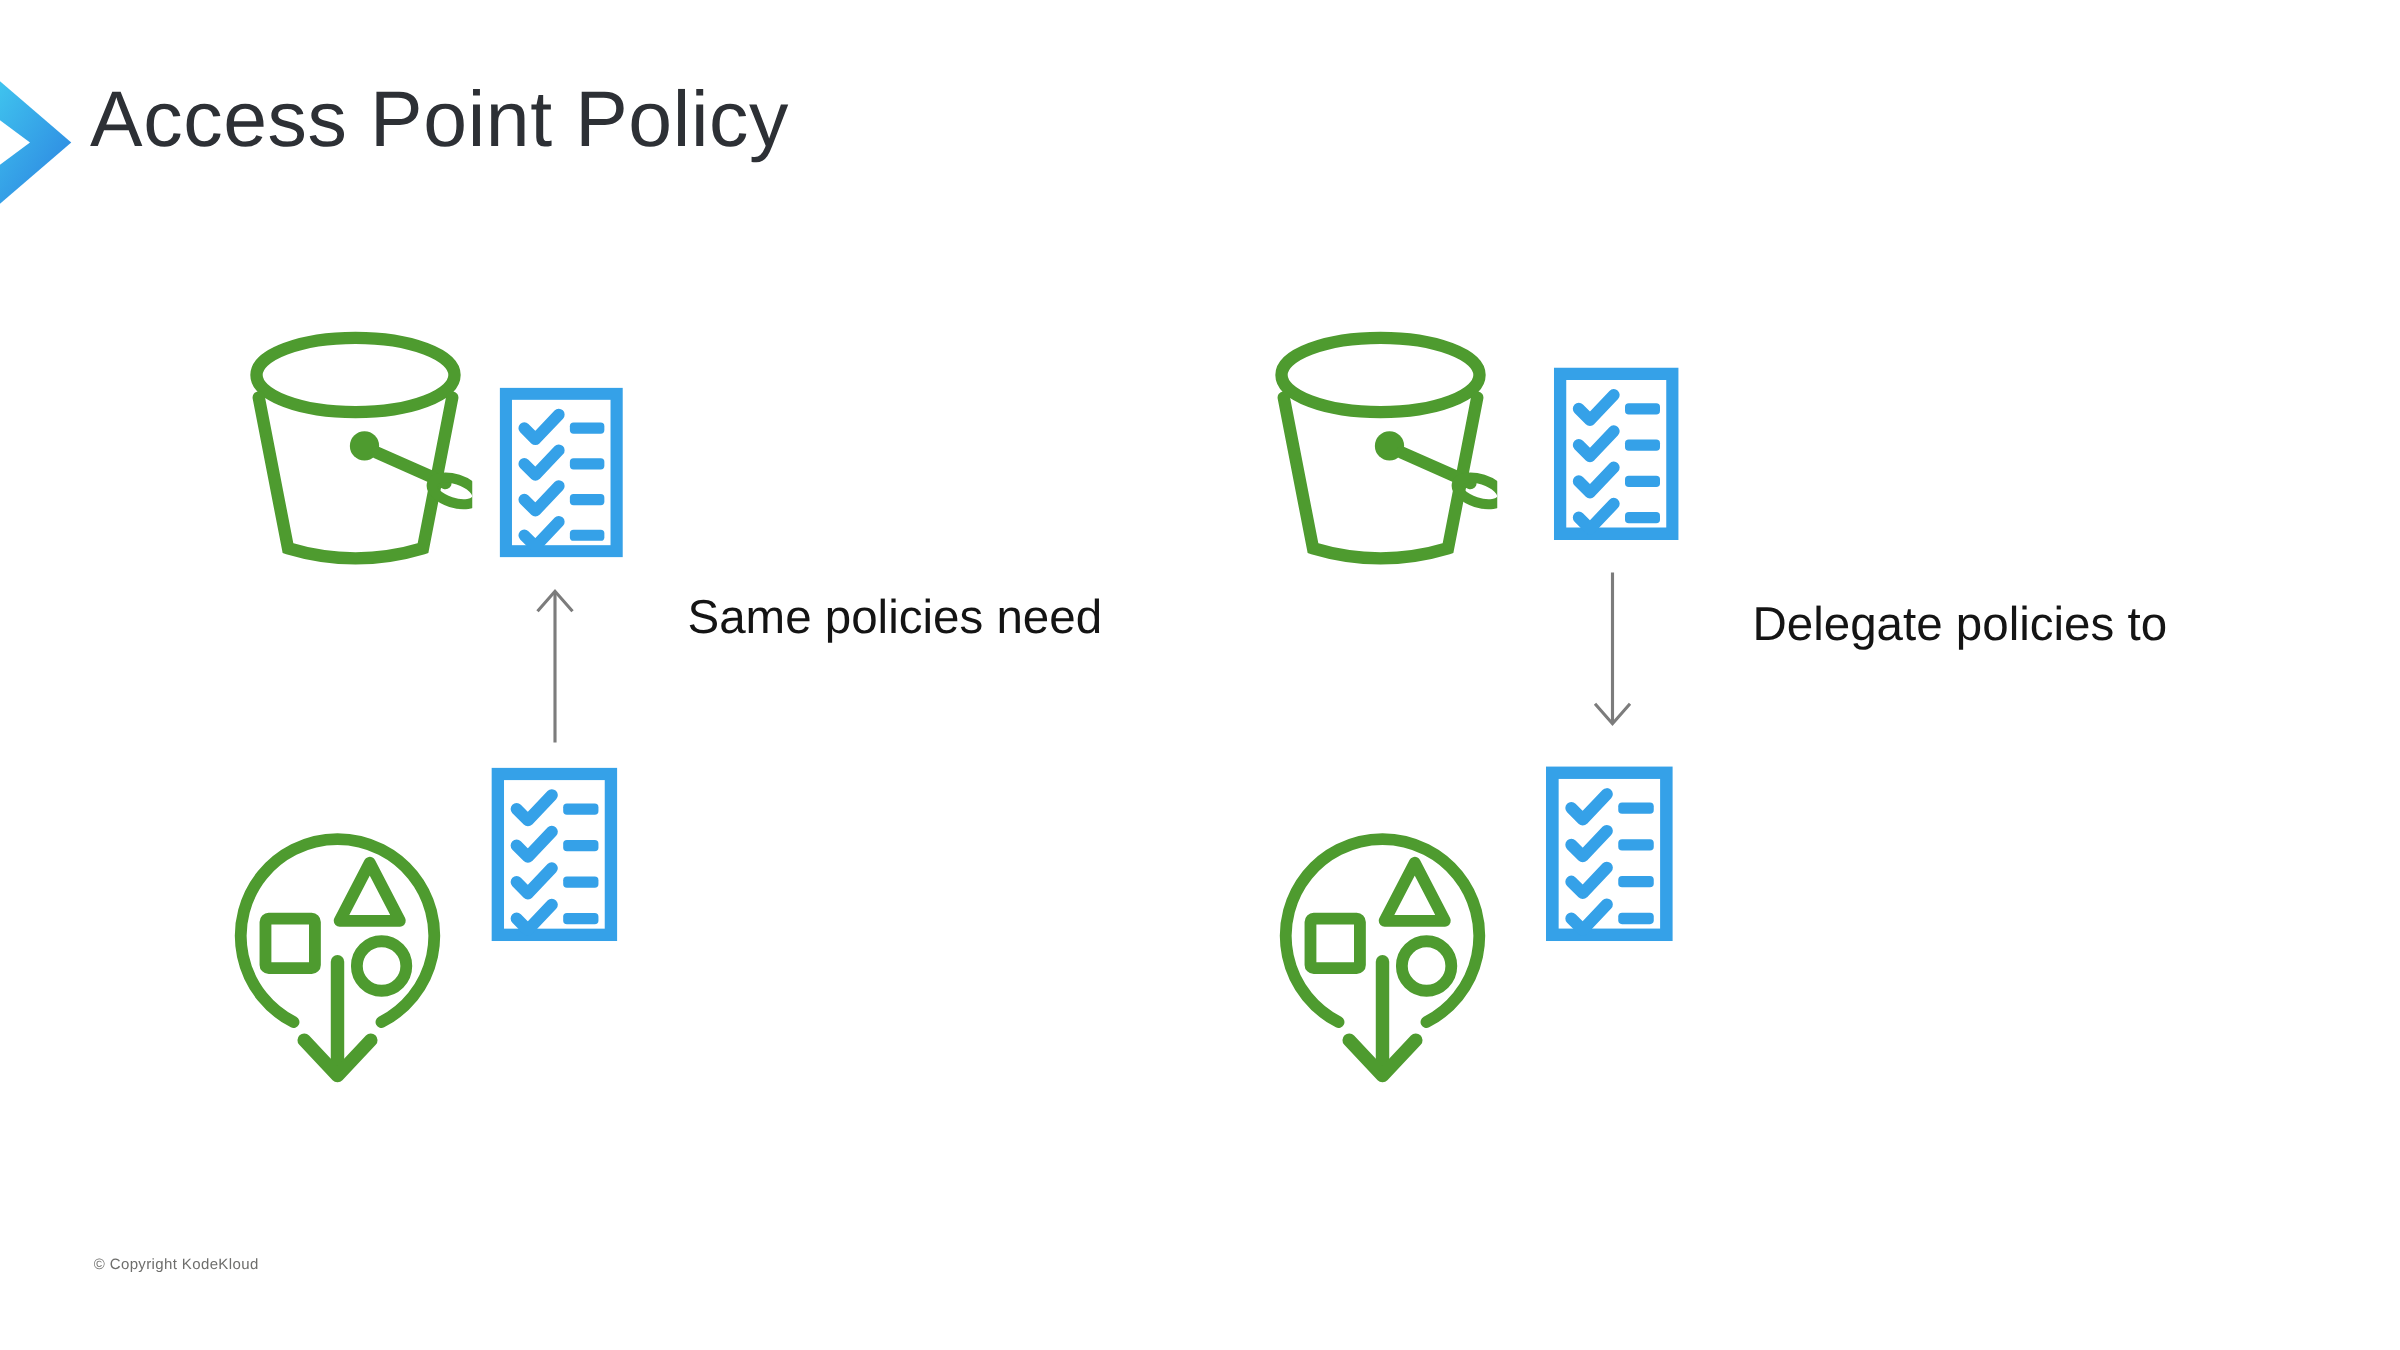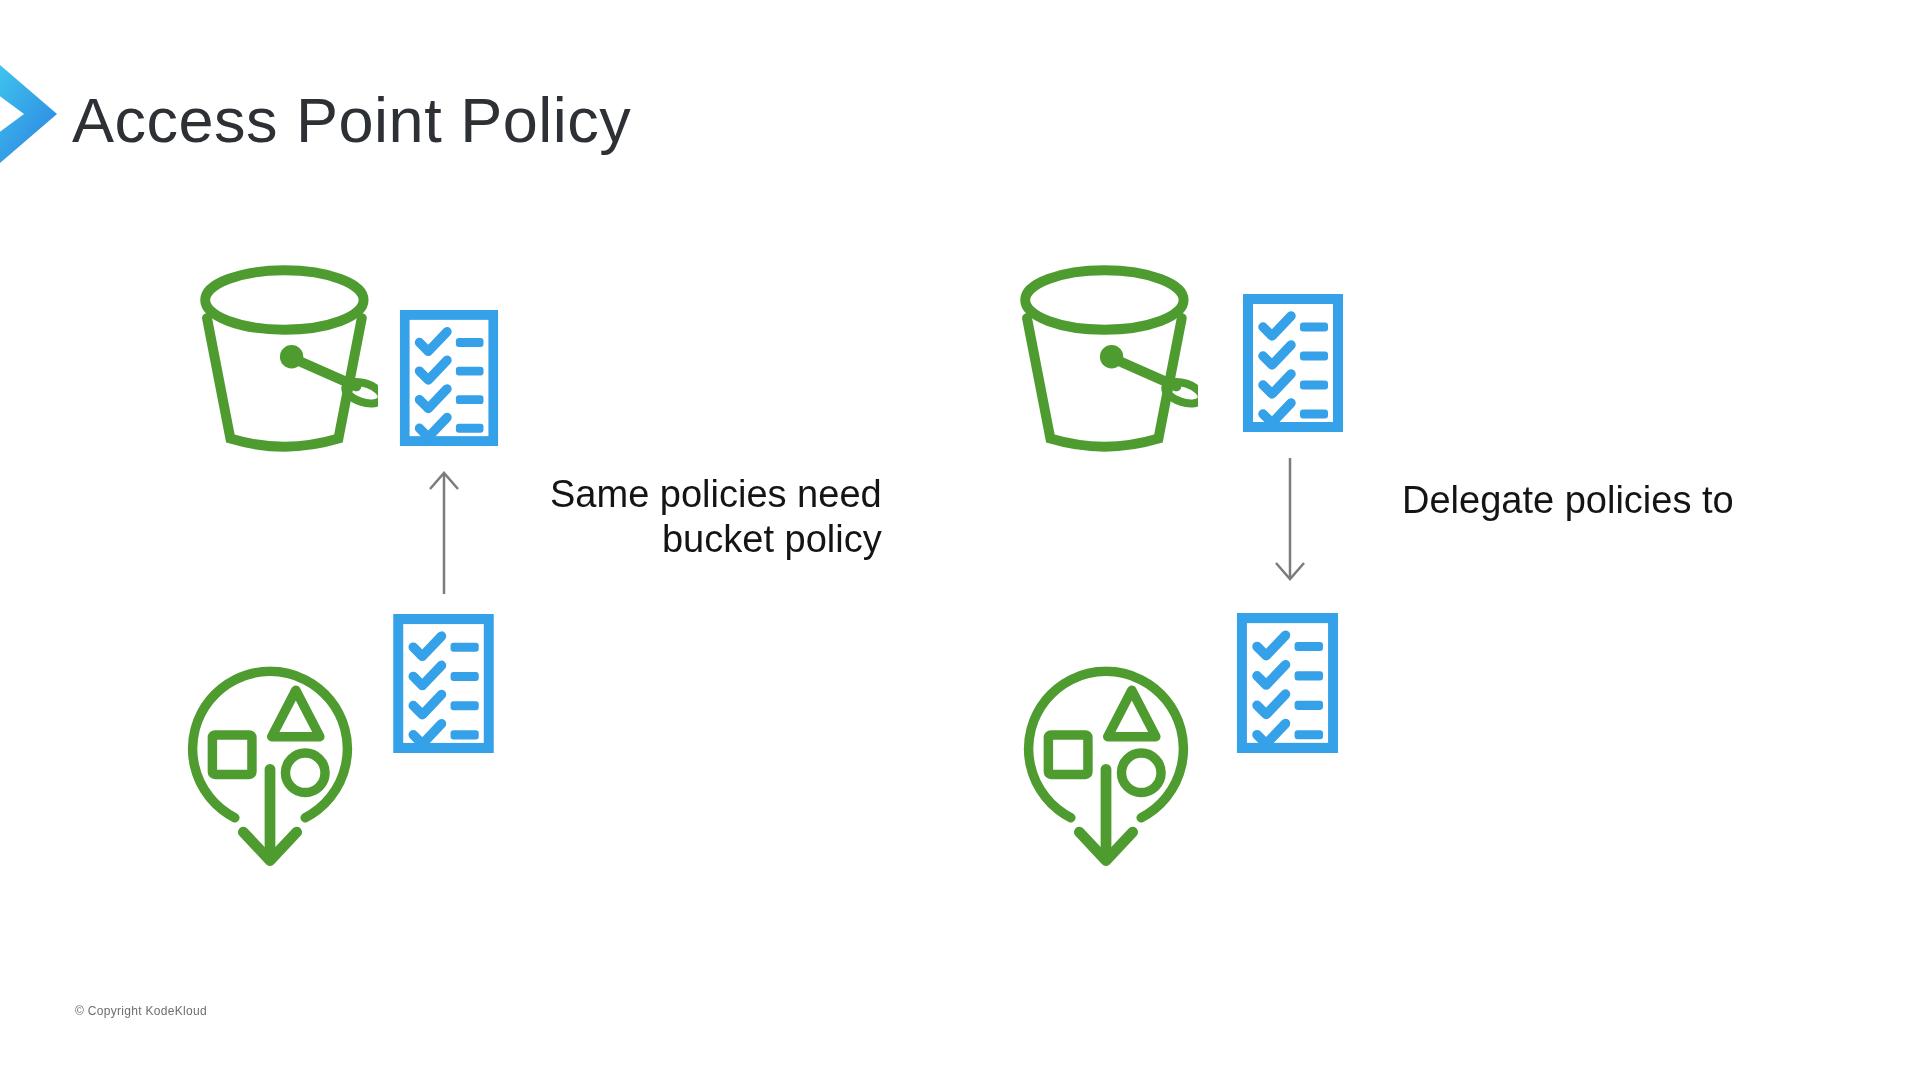--- a/index.html
+++ b/index.html
@@ -1,21 +1,21 @@
 <!DOCTYPE html>
 <html style="--green: #4E9B2F; --blue: #35A1E8; --chevron_start: #45D7F2; --chevron_end: #2B7FE0; --title_color: #2D3035; --caption_color: #141414; --arrow_gray: #7C7C7C; --footer_gray: #6E6E6C;"><head>
 <meta charset="utf-8">
 <style>
   * { margin:0; padding:0; box-sizing:border-box; }
   html,body { width:1920px; height:1080px; background:#fff; overflow:hidden;
               font-family:"Liberation Sans", sans-serif; }
   .slide { position:relative; width:1920px; height:1080px; background:#fff; }
 
   .title { position:absolute; left:72px; top:60px; font-size:63px;
-           font-weight:500; letter-spacing:0.5px; color:var(--title_color,#2D3035);margin-top:24px; }
+           font-weight:500; letter-spacing:0.5px; color:var(--title_color,#2D3035); }
 
   .chevron { position:absolute; left:0; top:46px; }
 
   .icon { position:absolute; display:block; }
   .green { color:var(--green,#4E9B2F); }
   .blue  { color:var(--blue,#35A1E8); }
   .gray  { color:var(--arrow_gray,#7C7C7C); }
 
   
   .bucket-l        { left:198px;  top:264px; width:180px; height:198px; }
@@ -104,21 +104,20 @@
     <svg class="icon blue policy-top-l" viewBox="0 0 100 138">
         <use href="#sym-checklist"></use>
       </svg>
 
     <svg class="icon gray arrow-l" viewBox="0 0 40 132">
         <use href="#sym-thin-arrow"></use>
       </svg>
 
     <div class="caption caption-l">
       <div>Same policies need</div>
-      <div>bucket policy</div>
     </div>
 
     <svg class="icon blue policy-bot-l" viewBox="0 0 100 138">
         <use href="#sym-checklist"></use>
       </svg>
 
     <svg class="icon green accesspoint-l" viewBox="0 0 200 245">
         <use href="#sym-accesspoint"></use>
       </svg>
   </div>

